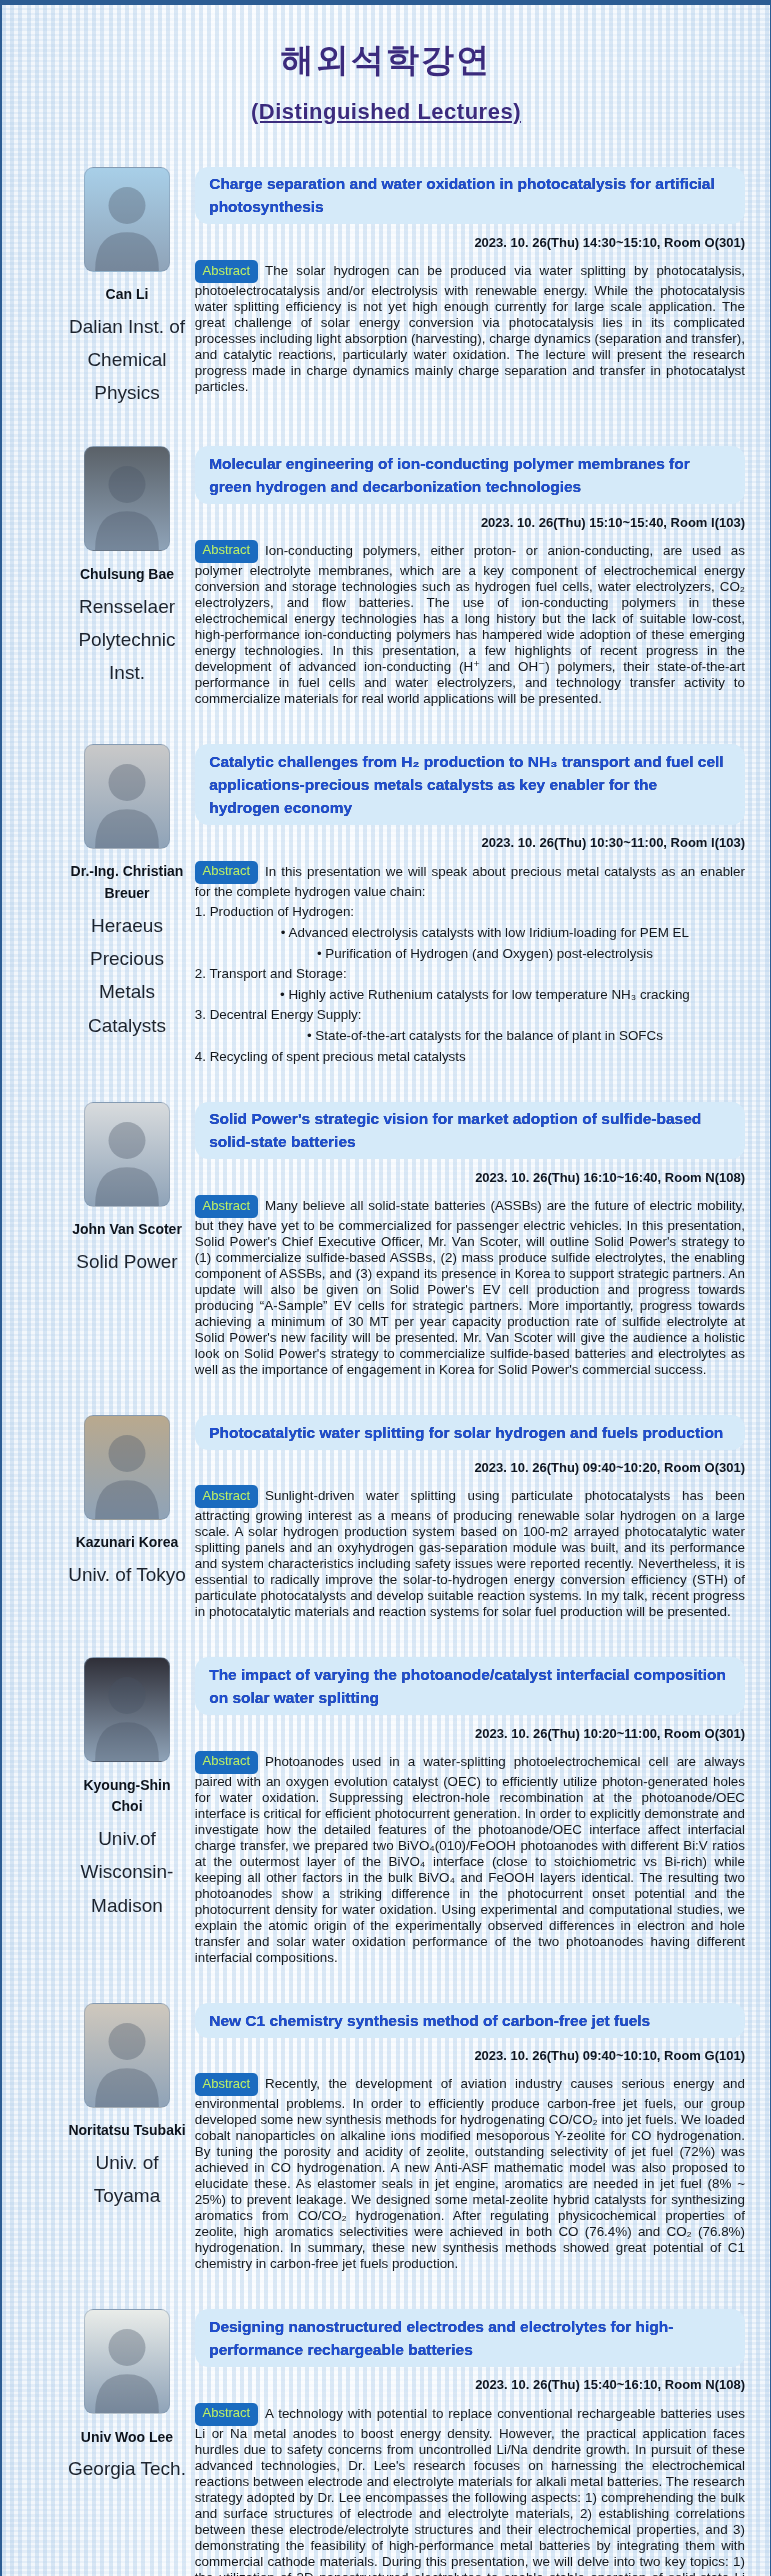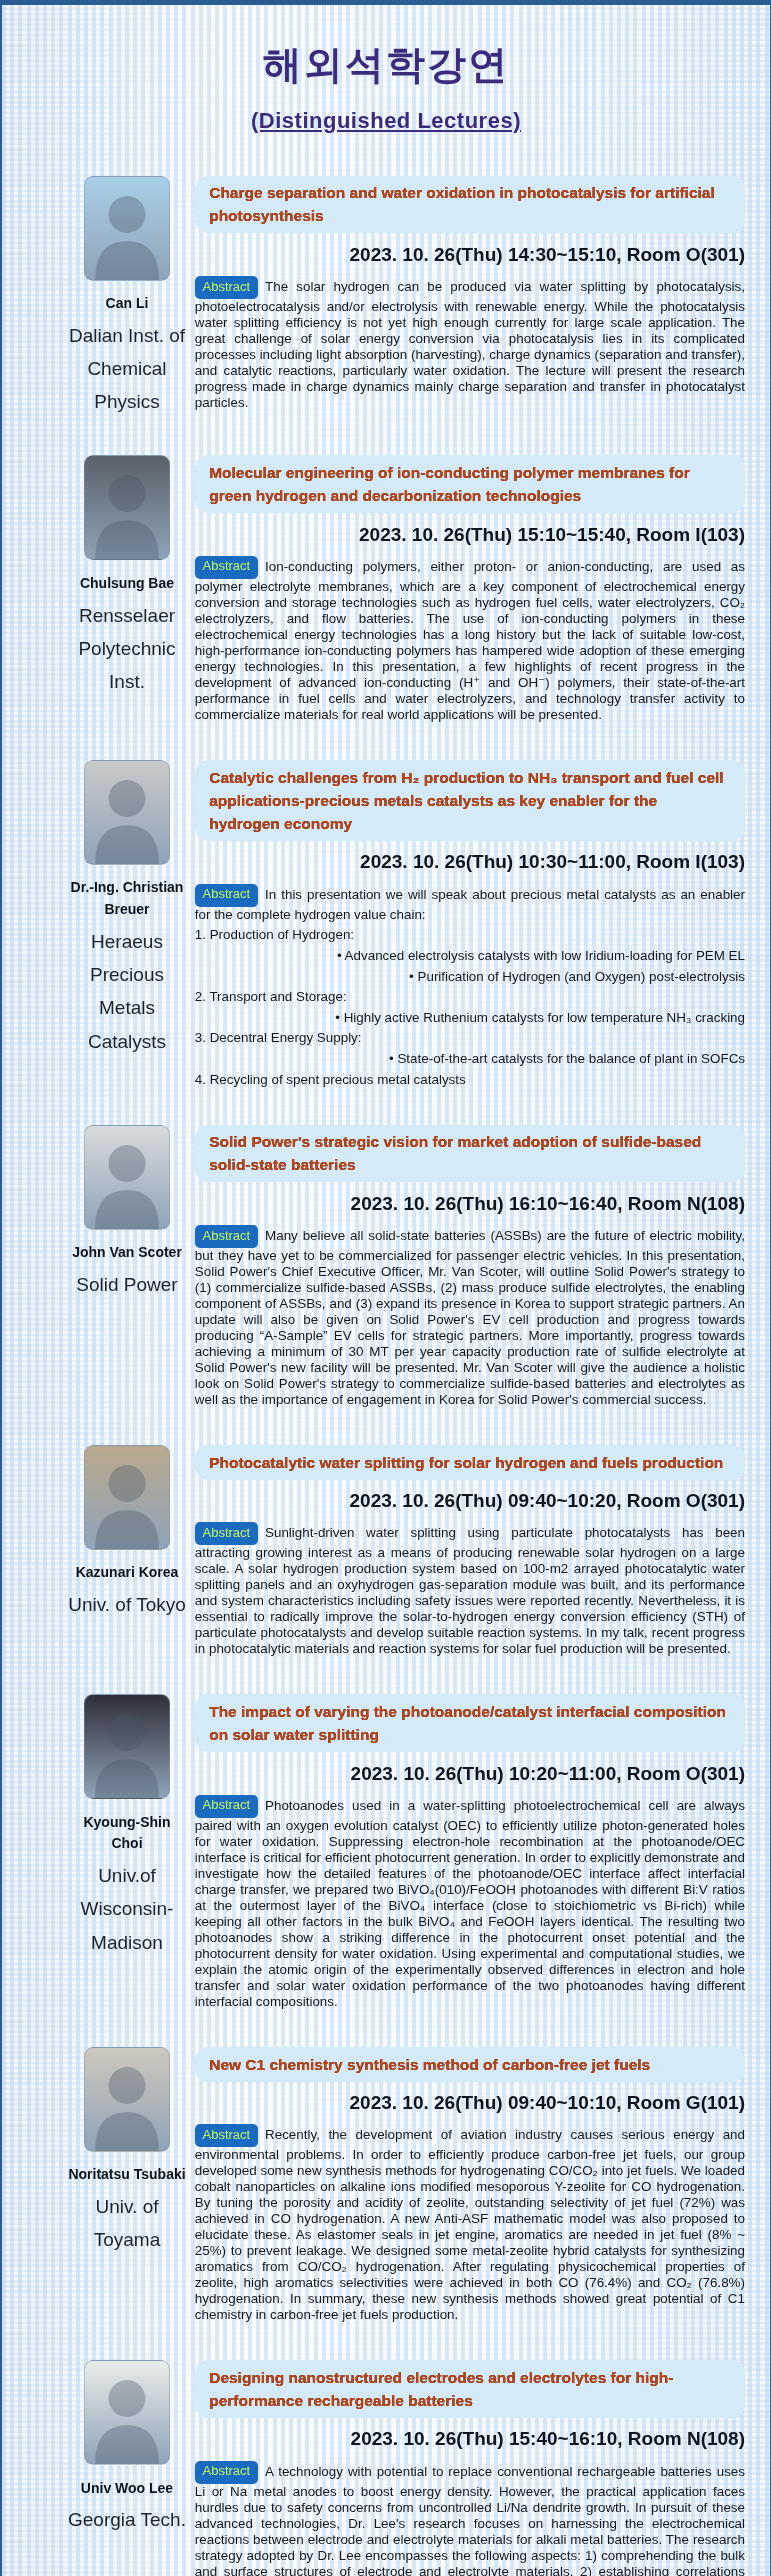--- a/index.html
+++ b/index.html
@@ -14,21 +14,21 @@
     background-image:
       repeating-linear-gradient(90deg, rgba(171,202,232,0.40) 0px 4.1px, rgba(255,255,255,0) 4.1px 8.2px),
       repeating-linear-gradient(180deg, rgba(255,255,255,0.55) 0px 2.6px, rgba(255,255,255,0) 2.6px 5.2px),
       linear-gradient(90deg, rgba(222,234,246,0.9) 0%, rgba(248,251,254,0.9) 30%, rgba(240,246,252,0.9) 72%, rgba(223,235,247,0.9) 100%);
     border-top:5.2px solid var(--frame,#2b5c93);
     border-left:2.1px solid var(--frame,#2b5c93);
     border-right:2.1px solid var(--frame,#2b5c93);
   }
   header.page-header { text-align:center; padding-top:33px; }
   h1.page-title {
-    margin:0; font-size:39px; font-weight:bold; letter-spacing:2.1px;
+    margin:0; font-size:33px; font-weight:bold; letter-spacing:2.1px;
     color:var(--heading,#3b2b7d);
   }
   h2.page-subtitle {
     margin:15.5px 0 0; font-size:22px; font-weight:600; letter-spacing:0.5px;
     color:var(--heading,#3b2b7d);
     text-decoration:underline;
   }
   main.lecture-list {
     margin-top:42px;
     display:flex; flex-direction:column; gap:37px;
@@ -49,31 +49,31 @@
     margin-top:4.1px; font-size:19px; color:#1c232e; line-height:1.75;
   }
   .content { flex:1 1 auto; margin-left:8.8px; }
   .title-bar {
     background:var(--titlebar,#d5eaf9);
     border-radius:13.4px;
     padding:5.7px 14.4px;
     display:flex; align-items:center; min-height:21.6px;
   }
   .title-text {
-    font-size:15.5px; font-weight:bold; color:#c2410c; line-height:1.5;
+    font-size:15.5px; font-weight:bold; color:#1d4ed8; line-height:1.5;
     text-shadow:0 0 0.3px #0b1a2e;
   }
   .datetime {
     margin-top:10.3px; text-align:right;
-    font-size:19px; font-weight:bold; color:#0e1520;
+    font-size:13px; font-weight:bold; color:#0e1520;
   }
   .abstract { margin-top:10.3px; font-size:13.4px; line-height:16px; text-align:justify; color:#14181d; }
   .abstract p { margin:0; }
   .abstract p + p { margin-top:4.6px; }
-  .abs-bullet { padding-left:30px; text-align:right; }
+  .abs-bullet { padding-left:30px; text-align:center; }
   .abs-num { text-align:left; }
   .badge {
     display:inline-block;
     background:var(--badge,#1a6bbf);
     color:#bef264;
     font-size:13px; line-height:1.3;
     padding:2.6px 7.7px 3.6px;
     border-radius:5px;
     margin-right:7.2px;
     vertical-align:baseline;

